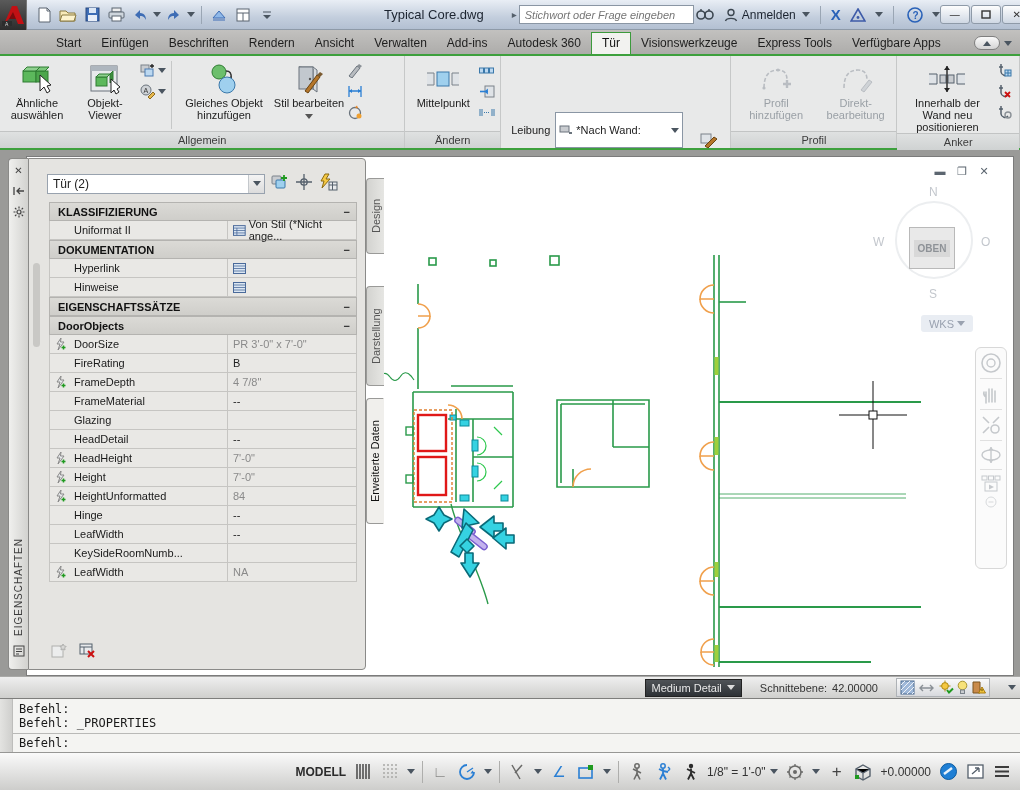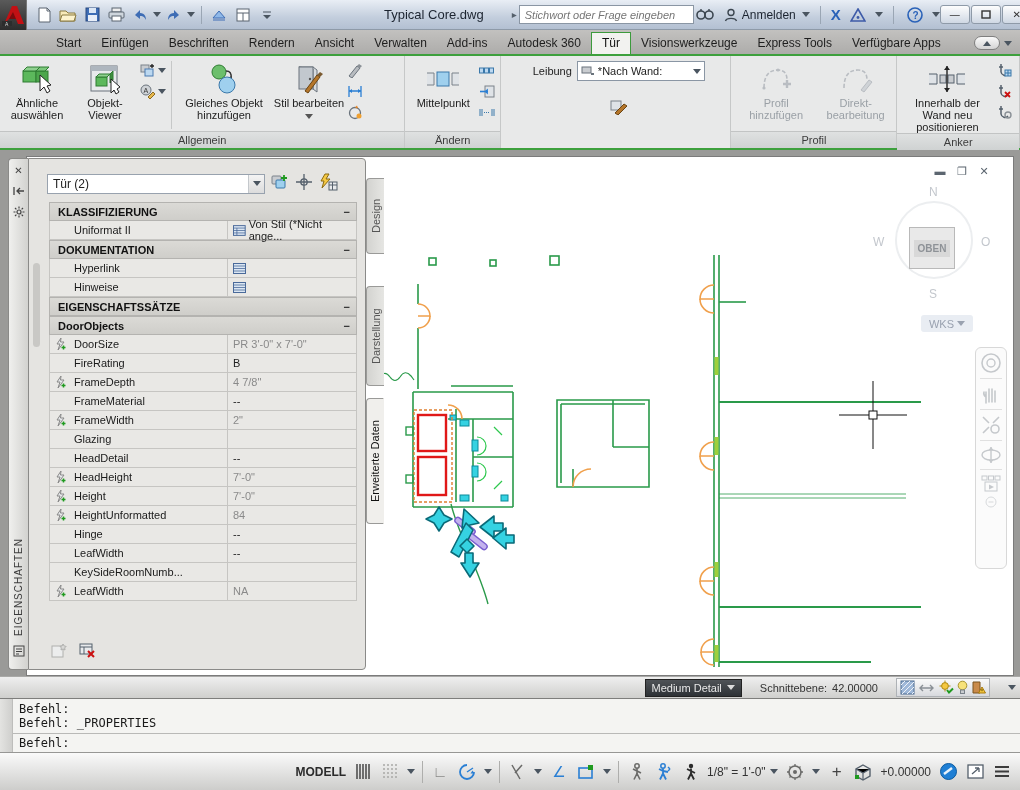--- a/index.html
+++ b/index.html
@@ -45,21 +45,21 @@
   .pbody { flex:1; display:flex; align-items:flex-start; padding:3px 4px 0; gap:2px; }
   .ptitle { height:17px; background:linear-gradient(#dfe1e1,#cfd2d2); border-top:1px solid #c2c4c4;
     font-size:11px; color:#3c3c3c; text-align:center; line-height:16px; }
   .bigbtn { display:flex; flex-direction:column; align-items:center; width:66px; padding-top:2px; background:none; border:none; font-family:inherit; }
   .bigbtn .bicon { height:36px; display:flex; align-items:center; justify-content:center; }
   .bigbtn .blabel { font-size:11px; line-height:12px; color:#222; text-align:center; white-space:pre-line; }
   .bigbtn.disabled .blabel { color:#9aa0a6; }
   .smallcol { display:flex; flex-direction:column; gap:4px; padding-top:3px; }
   .sbtn { display:flex; align-items:center; gap:2px; height:17px; }
   .vsep { width:1px; align-self:stretch; background:#c6c8c8; margin:2px 3px; }
-  .combo { height:20px; border:1px solid #8a96a4; background:#fff; display:flex; align-items:center; padding:0 3px; gap:3px; font-size:11px; }
+  .combo { height:36px; border:1px solid #8a96a4; background:#fff; display:flex; align-items:center; padding:0 3px; gap:3px; font-size:11px; }
   .combo .cval { white-space:nowrap; overflow:hidden; }
   .combo .cbtn { margin-left:auto; }
   .ribbon-fill { flex:1; background:linear-gradient(90deg,#e8e9e9,#f6f8f6); }
 
   
   .workspace { position:relative; height:548px; background:#9a9a98; }
   .canvas { position:absolute; left:26px; top:6px; width:988px; height:520px; background:#fff; border:1px solid #7b7b7b; overflow:hidden; }
   .plan { position:absolute; left:0; top:0; }
   .winmini { position:absolute; top:8px; right:22px; display:flex; gap:8px; color:#5c6670; font-size:11px; }
   .winmini span { width:14px; text-align:center; }
@@ -403,21 +403,21 @@
                 <path d="M1 1 v7 M3 1 v7 M13 1 v7 M15 1 v7" stroke="#3a78aa"></path>
                 <path d="M5 4.5 h1 M7 4.5 h1 M9 4.5 h1" stroke="#3a78aa"></path>
               </svg>
             </span>
         </div>
       </div>
       <div class="ptitle">Ändern</div>
     </div>
 
     <div class="panel" style="width:233px">
-      <div class="pbody" style="flex-direction:column; align-items:center; gap:17px; padding-left:10px;">
+      <div class="pbody" style="flex-direction:row; align-items:flex-end; gap:17px; padding-left:10px;">
         <div style="display:flex; align-items:center; gap:5px; margin-top:2px;">
           <span style="font-size:11px">Leibung</span>
           <div class="combo" style="width:128px">
             <svg width="14" height="10" viewBox="0 0 14 10">
                 <rect x="1" y="1" width="9" height="6" fill="#c9ccd0" stroke="#6a737c"></rect>
                 <path d="M10 7 h3 v2 h-3 Z" fill="#6a737c"></path>
               </svg>
             <span class="cval">*Nach Wand:</span>
             <span class="cbtn caret"></span>
           </div>
@@ -806,30 +806,20 @@
               </span>
               <span class="pl">FrameDepth</span>
               <span class="pv dim">4 7/8"</span>
             </div>
           <div class="prow">
               <span class="pi"></span>
               <span class="pl">FrameMaterial</span>
               <span class="pv">--</span>
             </div>
           <div class="prow">
-              <span class="pi">
-                <svg width="12" height="14" viewBox="0 0 12 14">
-                  <path d="M7 1 L3 7 h3 L4 13 L10 5 H6.5 Z" fill="#e8eaec" stroke="#888"></path>
-                  <path d="M7.5 10.5 h4 M9.5 8.5 v4" stroke="#1f9a1f" stroke-width="1.5"></path>
-                </svg>
-              </span>
-              <span class="pl">FrameWidth</span>
-              <span class="pv dim">2"</span>
-            </div>
-          <div class="prow">
               <span class="pi"></span>
               <span class="pl">Glazing</span>
               <span class="pv"></span>
             </div>
           <div class="prow">
               <span class="pi"></span>
               <span class="pl">HeadDetail</span>
               <span class="pv">--</span>
             </div>
           <div class="prow">

